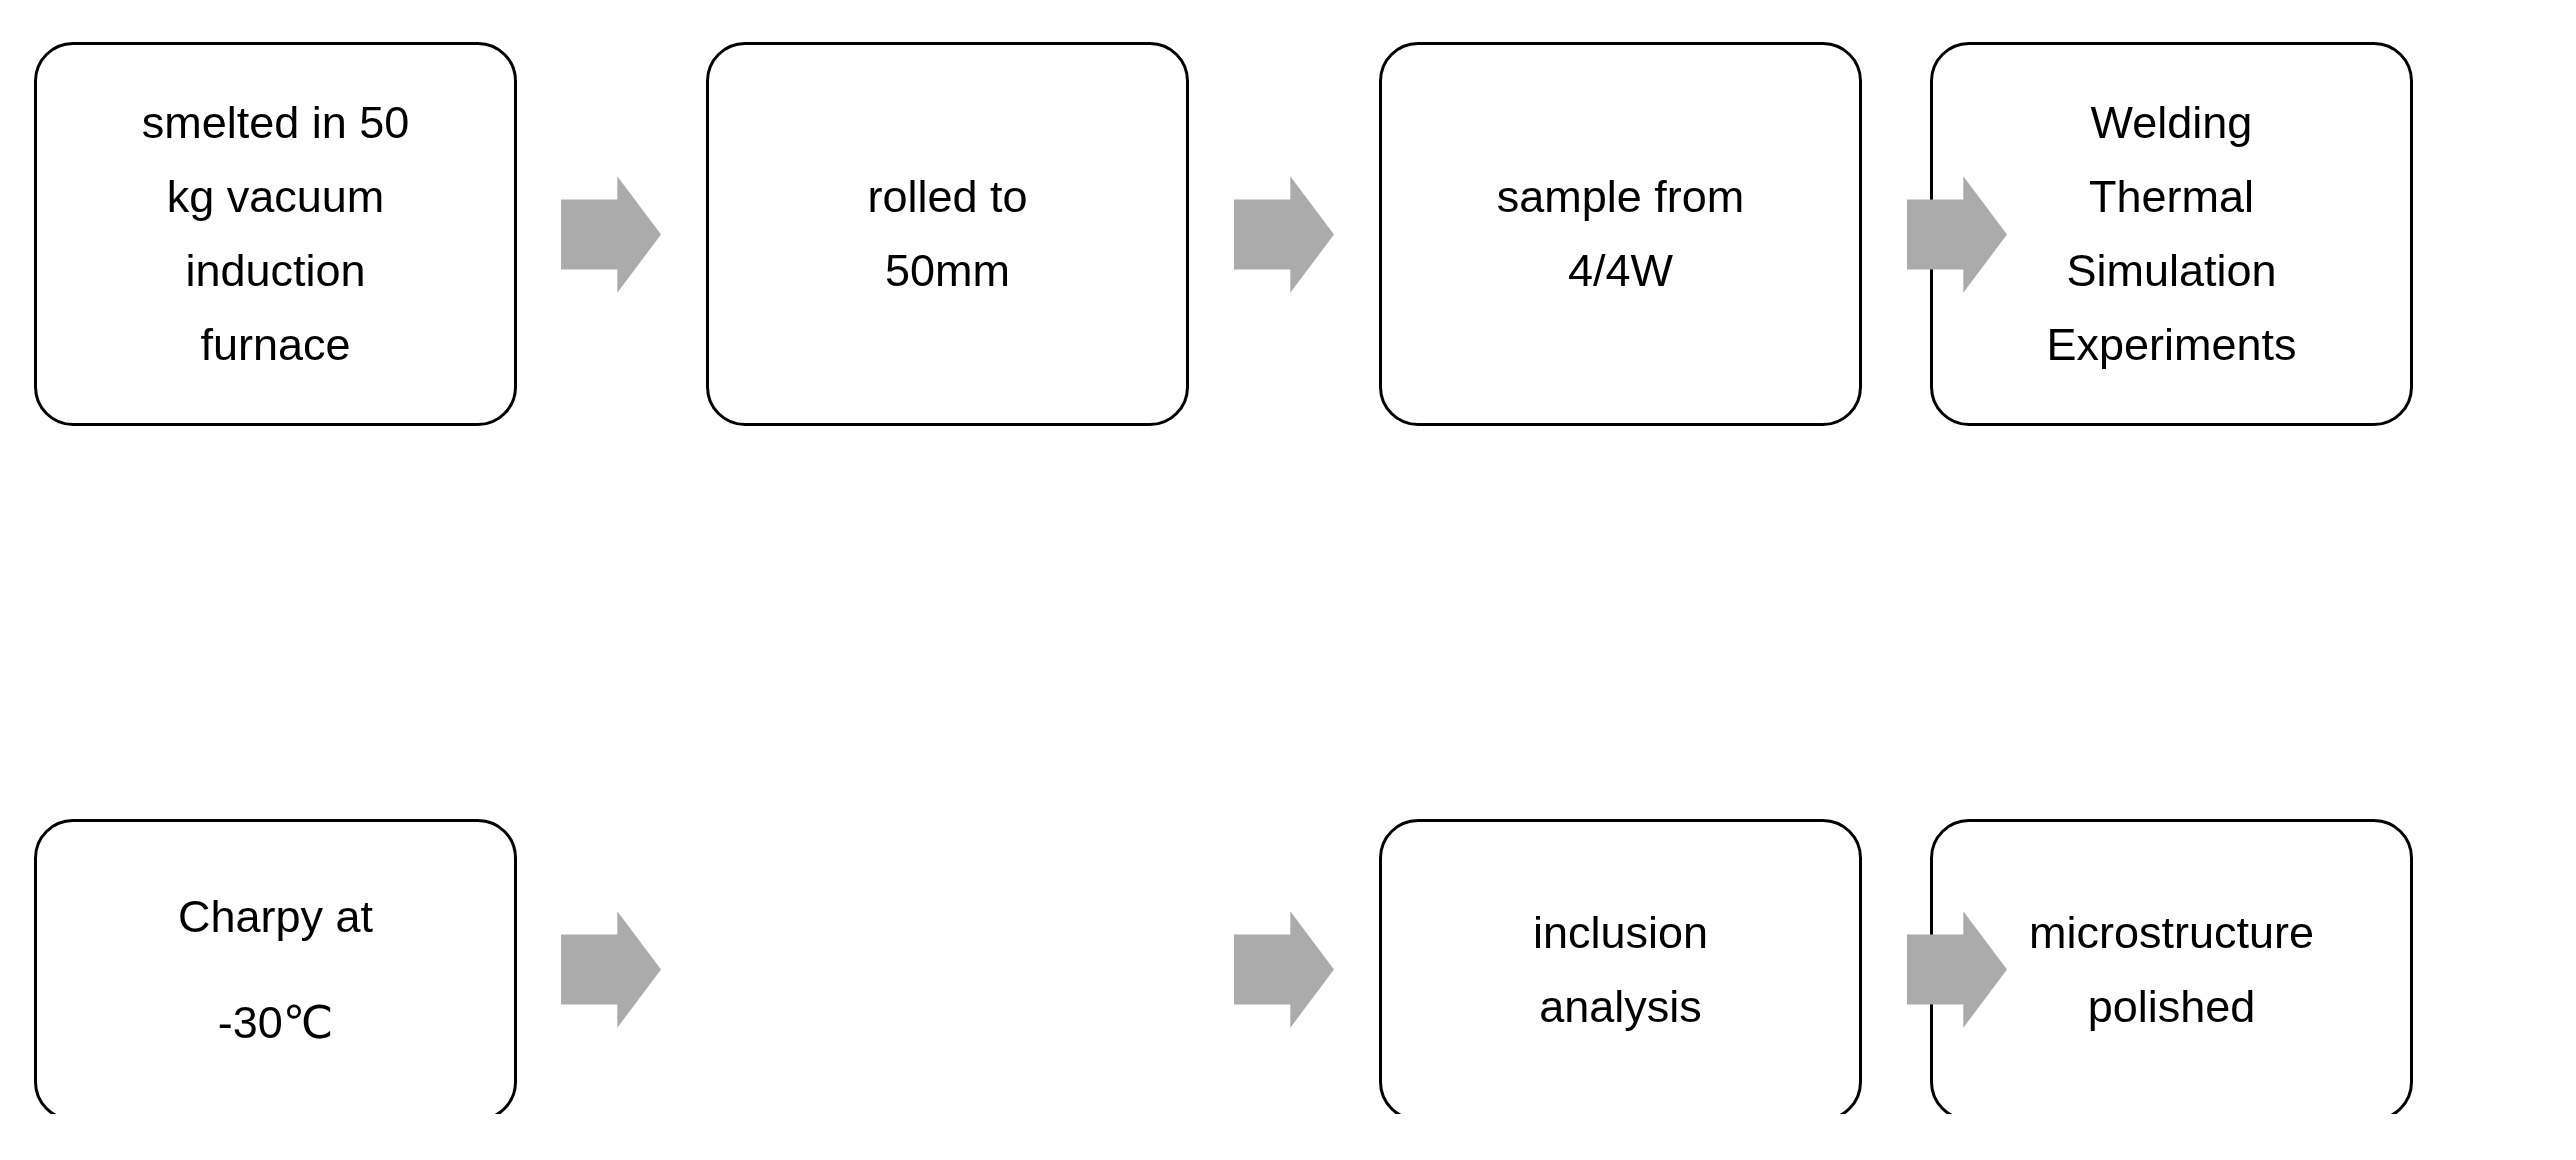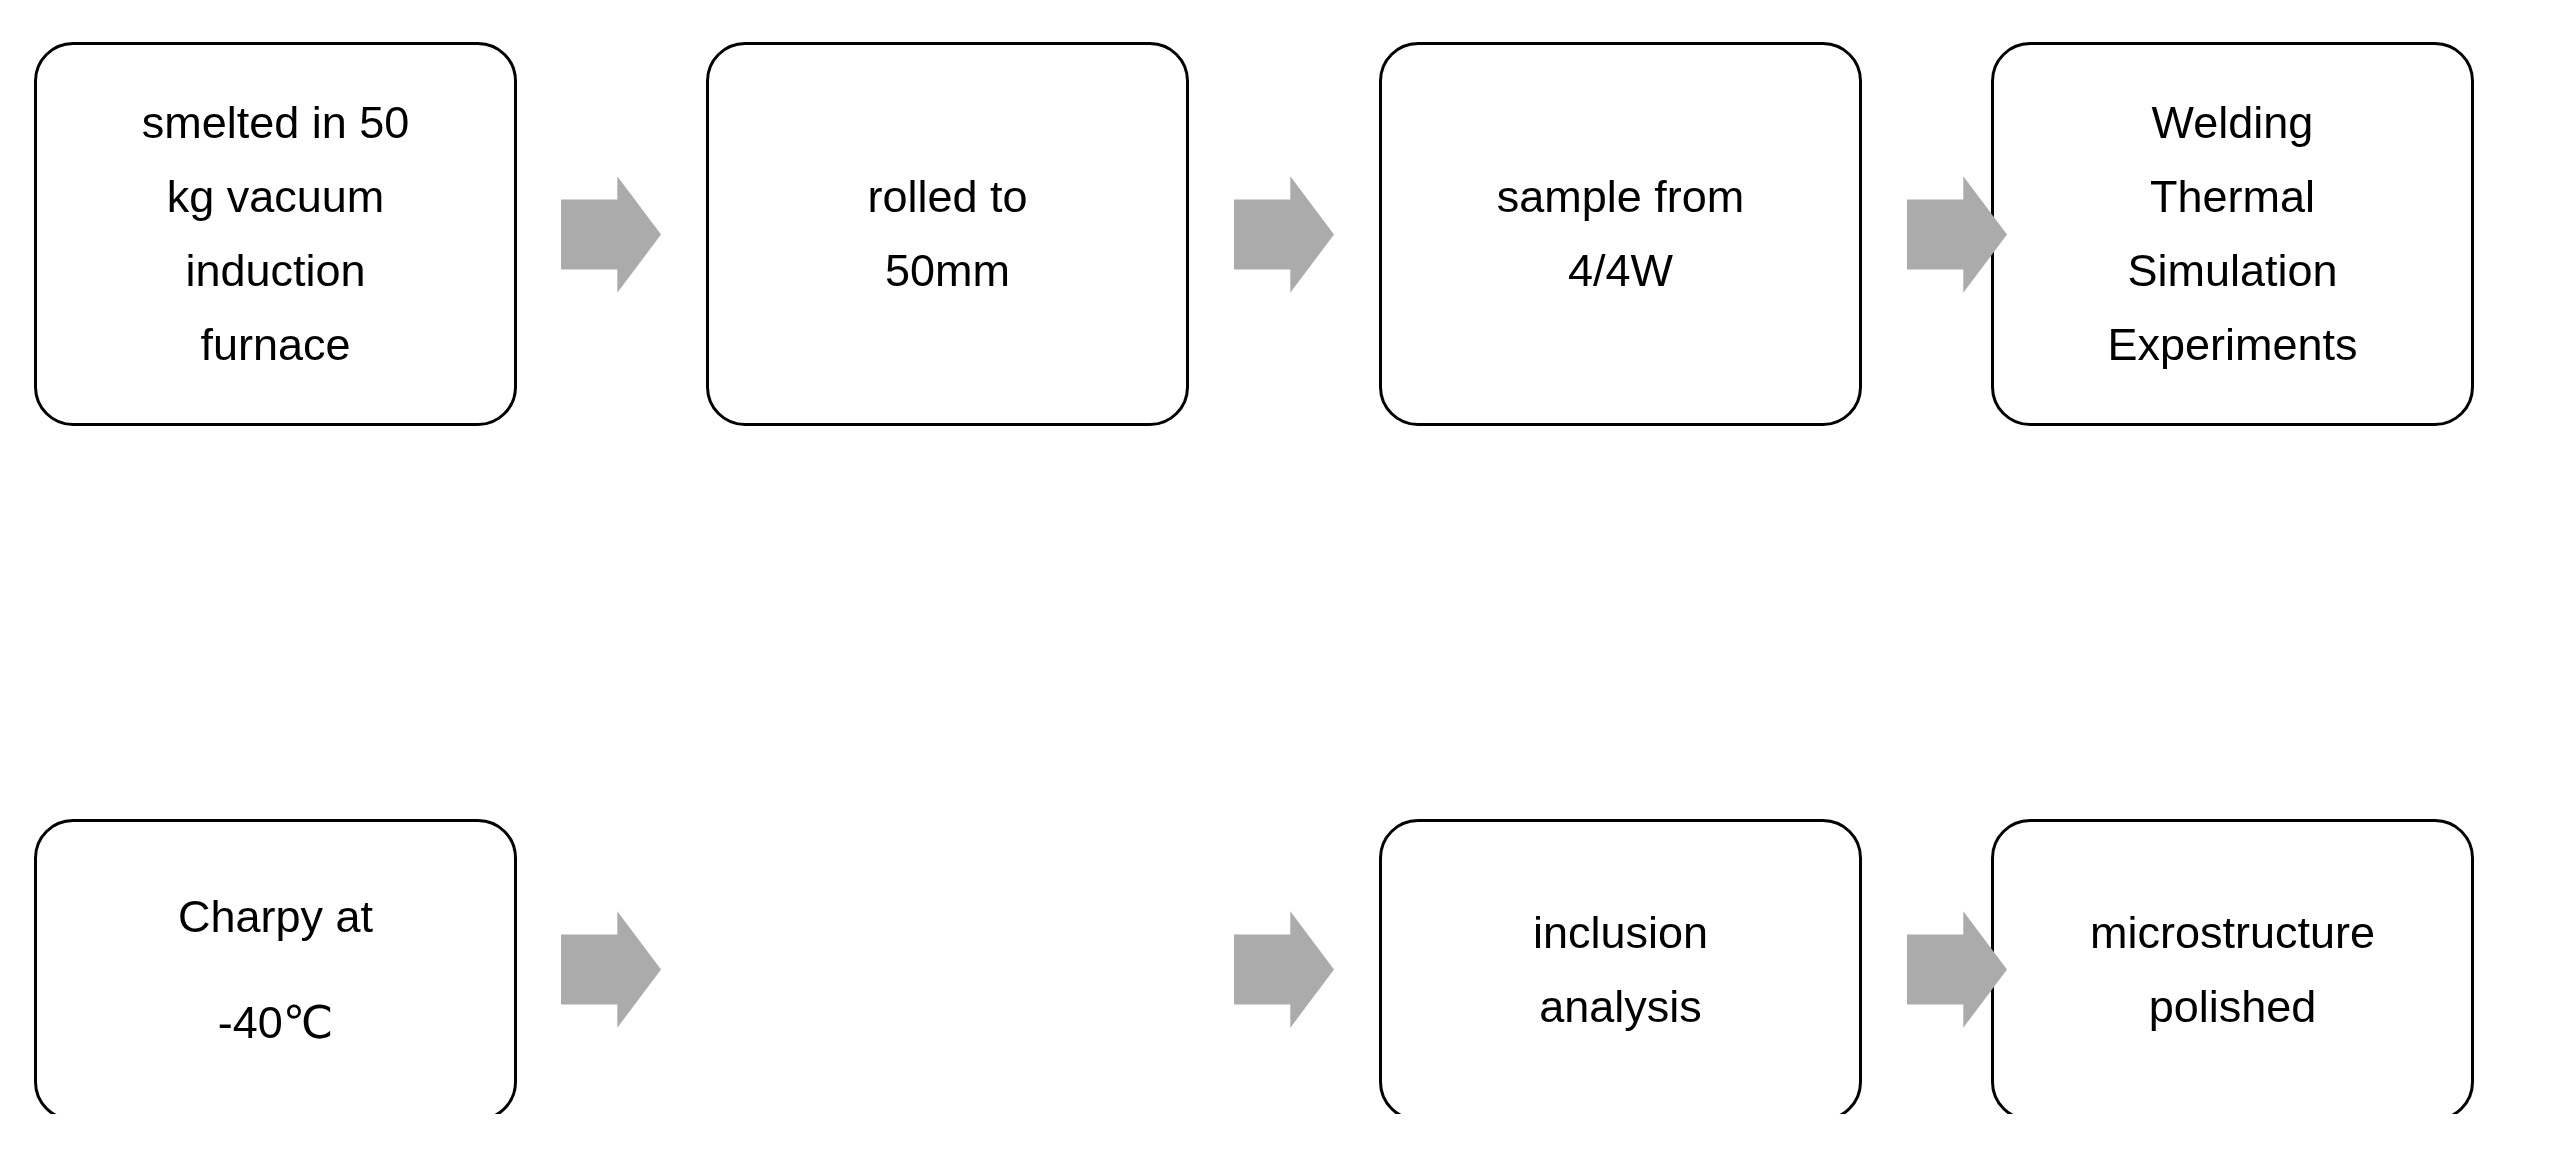--- a/index.html
+++ b/index.html
@@ -25,21 +25,21 @@
     display: flex;
     align-items: center;
     justify-content: center;
     text-align: center;
   }
   .r1 { top: 42px;  height: 384px; }
   .r2 { top: 819px; height: 302px; }
   .c1 { left: 34px; }
   .c2 { left: 706px; text-align: center; }
   .c3 { left: 1379px; }
-  .c4 { left: 1991px; }
+  .c4 { left: 1930px; }
   .box-text {
     white-space: pre-line;
     font-size: 45px;
     line-height: 1.65;
     color: #000000;
     padding: 0 9.7px;
   }
   .loose .box-text {
     line-height: 2.35;
   }
@@ -85,21 +85,21 @@
   </svg>
   <svg class="arrow ar1 g2" viewBox="0 0 103 120">
     <polygon points="0,24 58,24 58,0 103,60 58,120 58,96 0,96" fill="#ABABAB"></polygon>
   </svg>
   <svg class="arrow ar1 g3" viewBox="0 0 103 120">
     <polygon points="0,24 58,24 58,0 103,60 58,120 58,96 0,96" fill="#ABABAB"></polygon>
   </svg>
 
   <div class="box r2 c1 loose">
     <span class="box-text">Charpy at
--40℃</span>
+-30℃</span>
   </div>
   <div class="box r2 c3">
     <span class="box-text">inclusion
 analysis</span>
   </div>
   <div class="box r2 c4">
     <span class="box-text">microstructure
 polished</span>
   </div>
 

